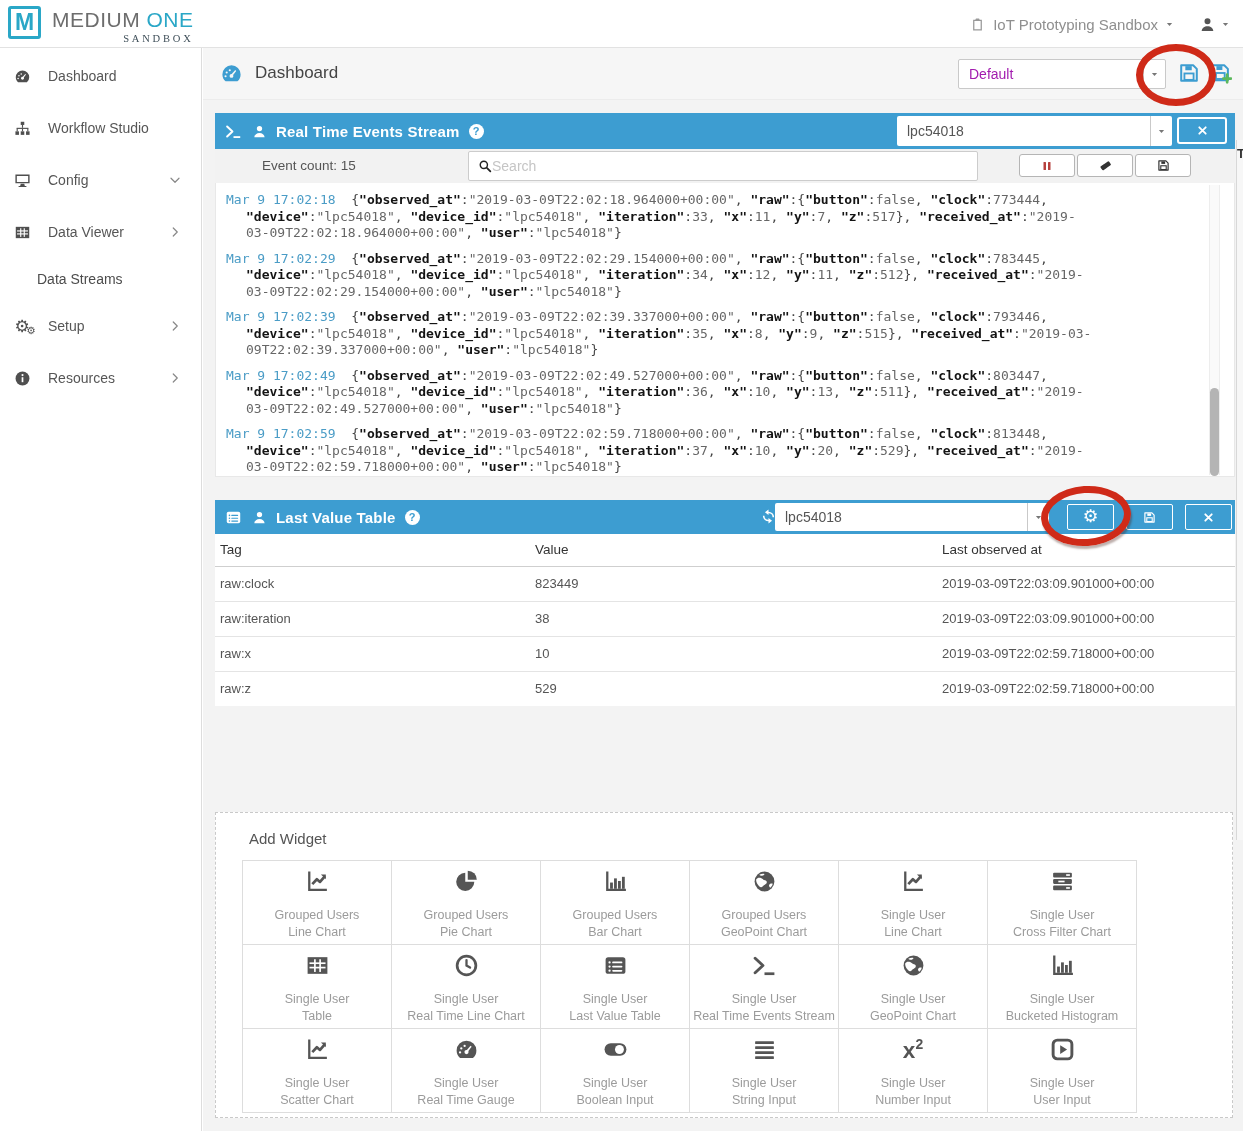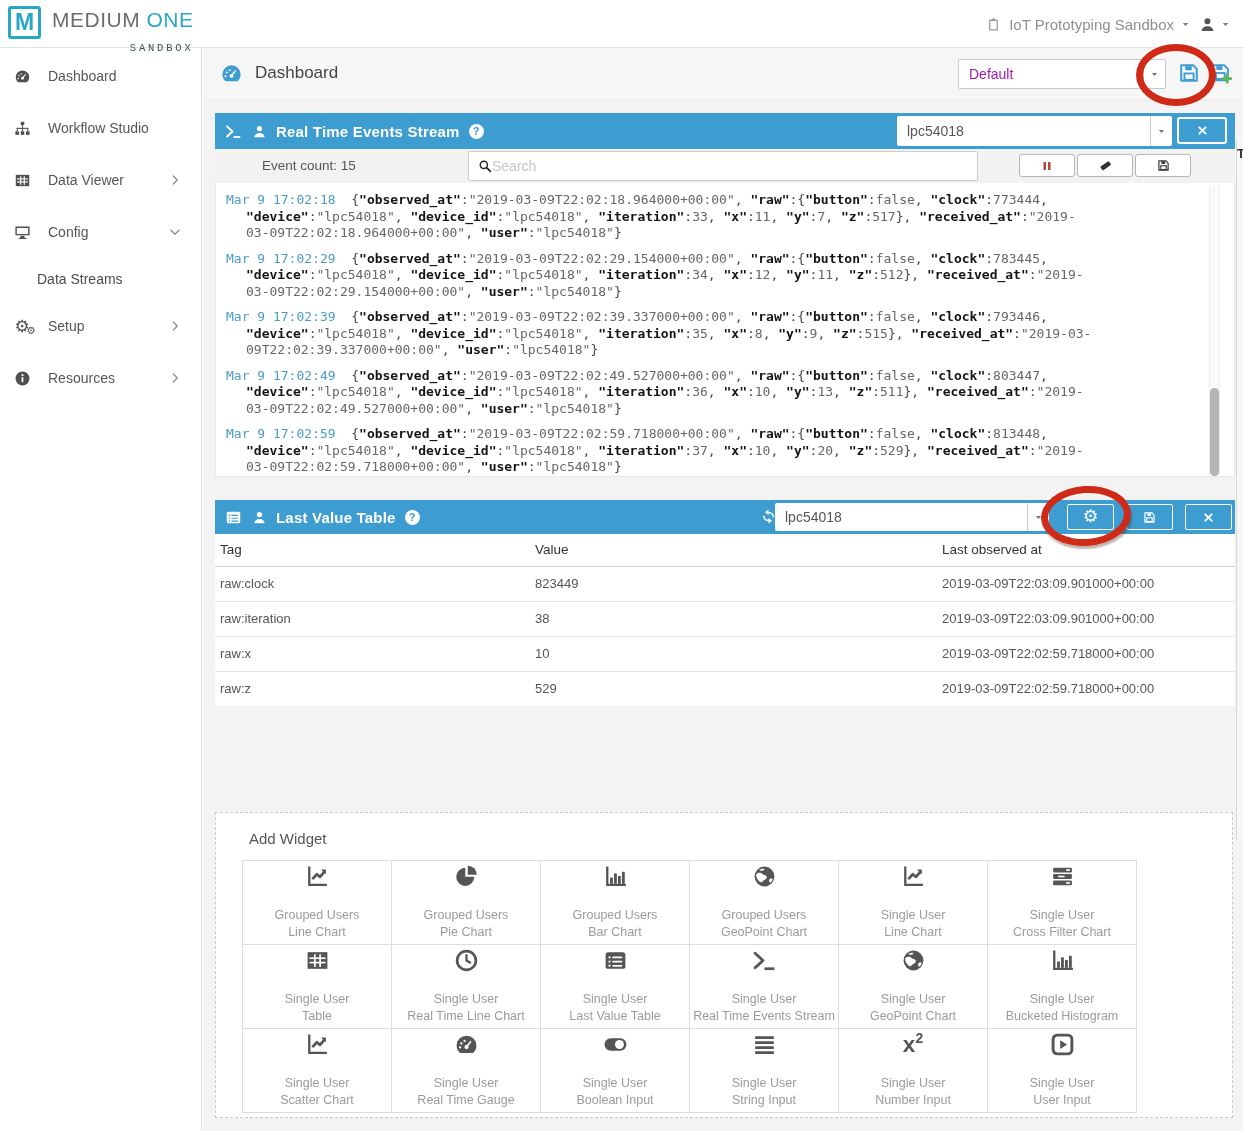--- a/index.html
+++ b/index.html
@@ -11,22 +11,22 @@
   .icon{display:inline-flex;align-items:center;justify-content:center;line-height:1}
   .icon svg{width:1em;height:1em;display:block}
 
   
   .topbar{position:absolute;left:0;top:0;width:1243px;height:48px;background:#fff;border-bottom:1px solid #e2e2e2;z-index:5}
   .logo-box{position:absolute;left:8px;top:6px;width:33px;height:33px;border:3px solid #2aa7c7;border-radius:3px;
             display:flex;align-items:center;justify-content:center;font-size:23px;font-weight:bold;color:#2aa7c7}
   .brand-text{position:absolute;left:52px;top:8px}
   .brand-line1{font-size:21px;letter-spacing:.5px;color:#6d6d6d;white-space:nowrap}
   .bone{color:#2aa7c7}
-  .bsand{font-family:Liberation Mono, monospace;font-size:10.5px;letter-spacing:2.8px;color:#3e4e58;text-align:right;margin-top:10px}
-  .topbar-right{position:absolute;right:14px;top:0;height:48px;display:flex;align-items:center;gap:10px}
+  .bsand{font-family:Liberation Serif, serif;font-size:10.5px;letter-spacing:2.8px;color:#3e4e58;text-align:right;margin-top:1px}
+  .topbar-right{position:absolute;right:14px;top:0;height:48px;display:flex;align-items:center;gap:26px}
   .project-select{display:flex;align-items:center;gap:8px;color:#8f8f8f;font-size:15px;cursor:pointer}
   .project-select .clip{font-size:15px;color:#999}
   .caret{font-size:7px;color:#777}
   .user-menu{display:flex;align-items:center;gap:6px;color:#555;cursor:pointer}
   .user-menu .uicon{font-size:17px;color:#555}
 
   
   .sidebar{position:absolute;left:0;top:48px;width:202px;height:1083px;background:#fff;border-right:1px solid #ddd;z-index:4}
   #side-items{padding-top:2px}
   .side-item{height:52px;display:flex;align-items:center;padding-left:11px;cursor:pointer}
@@ -102,21 +102,21 @@
   .lv-table tr:first-child td{border-top:none}
   .c1{width:315px}.c2{width:407px}
 
   
   .w-add{top:764px;width:1018px;height:306px;border:1px dashed #c9c9c9;background:#fff}
   .aw-title{position:absolute;left:33px;top:17px;font-size:15px;color:#555}
   .aw-grid{position:absolute;left:26px;top:47px;width:895px;display:grid;grid-template-columns:repeat(6,1fr);
            border-top:1px solid #ddd;border-left:1px solid #ddd}
   .aw-cell{height:84px;border-right:1px solid #ddd;border-bottom:1px solid #ddd;background:#fff;
            display:flex;flex-direction:column;align-items:center;justify-content:center;cursor:pointer}
-  .aw-icon{font-size:25px;color:#555;height:30px;display:flex;align-items:flex-start;margin-bottom:13px}
+  .aw-icon{font-size:25px;color:#555;height:30px;display:flex;align-items:flex-end;margin-bottom:13px}
   .aw-l{font-size:12.5px;color:#9b9b9b;line-height:17px;text-align:center}
   .x2{font-weight:bold;font-size:.9em;color:#555}
   .x2 sup{font-size:.62em}
 
   
   .circ1{position:absolute;left:1136px;top:44px;width:80px;height:62px;border:7px solid var(--red);border-radius:50%;z-index:50;pointer-events:none}
   .circ2{position:absolute;left:1041px;top:486px;width:90px;height:60px;border:7px solid var(--red);border-radius:50%;
          transform:rotate(-4deg);box-shadow:1px 3px 2px rgba(70,30,20,.35);z-index:50;pointer-events:none}
   .sliver{position:absolute;left:1236px;top:140px;width:7px;height:700px;background:#f7f7f7;border-left:1px solid #d8d8d8;z-index:3}
   .sliver-t{position:absolute;left:1237px;top:146px;font-size:13px;color:#333;font-weight:bold;z-index:4}
@@ -189,45 +189,45 @@
             <rect x="3.7" y="12" width="1.6" height="4"></rect>
             <rect x="11.2" y="12" width="1.6" height="4"></rect>
             <rect x="18.7" y="12" width="1.6" height="4"></rect>
           </svg>
         </span>
         <span class="side-label">Workflow Studio</span>
       </div>
       <div class="side-item">
         <span class="icon side-icon">
           <svg viewBox="0 0 24 24">
+            <path fill="currentColor" fill-rule="evenodd" d="M2 3.5h20V16H2zm2 2v8.5h16V5.5z"></path>
+            <path fill="currentColor" d="M9.5 16.5h5l.8 3.2h2.2v1.3H6.5v-1.3h2.2z"></path>
+          </svg>
+        </span>
+        <span class="side-label">Config</span>
+        <span class="icon side-chev down">
+          <svg viewBox="0 0 24 24">
+            <path fill="none" stroke="currentColor" stroke-width="2.4" stroke-linecap="round" stroke-linejoin="round" d="M8.5 4l8 8-8 8"></path>
+          </svg>
+        </span>
+      </div>
+      <div class="side-item">
+        <span class="icon side-icon">
+          <svg viewBox="0 0 24 24">
             <path fill="currentColor" d="M2.5 4h19v16h-19z"></path>
             <g fill="var(--icon-bg,#fff)">
               <rect x="4.3" y="9" width="15.4" height="1.6"></rect>
               <rect x="4.3" y="13.2" width="15.4" height="1.6"></rect>
               <rect x="8.7" y="6" width="1.6" height="12.2"></rect>
               <rect x="13.7" y="6" width="1.6" height="12.2"></rect>
             </g>
           </svg>
         </span>
         <span class="side-label">Data Viewer</span>
         <span class="icon side-chev">
-          <svg viewBox="0 0 24 24">
-            <path fill="none" stroke="currentColor" stroke-width="2.4" stroke-linecap="round" stroke-linejoin="round" d="M8.5 4l8 8-8 8"></path>
-          </svg>
-        </span>
-      </div>
-      <div class="side-item">
-        <span class="icon side-icon">
-          <svg viewBox="0 0 24 24">
-            <path fill="currentColor" fill-rule="evenodd" d="M2 3.5h20V16H2zm2 2v8.5h16V5.5z"></path>
-            <path fill="currentColor" d="M9.5 16.5h5l.8 3.2h2.2v1.3H6.5v-1.3h2.2z"></path>
-          </svg>
-        </span>
-        <span class="side-label">Config</span>
-        <span class="icon side-chev down">
           <svg viewBox="0 0 24 24">
             <path fill="none" stroke="currentColor" stroke-width="2.4" stroke-linecap="round" stroke-linejoin="round" d="M8.5 4l8 8-8 8"></path>
           </svg>
         </span>
       </div>
       <div class="side-sub">Data Streams</div>
       <div class="side-item">
         <span class="icon side-icon">
           <span class="gears">⚙<span class="gears-sm">⚙</span></span>
         </span>

